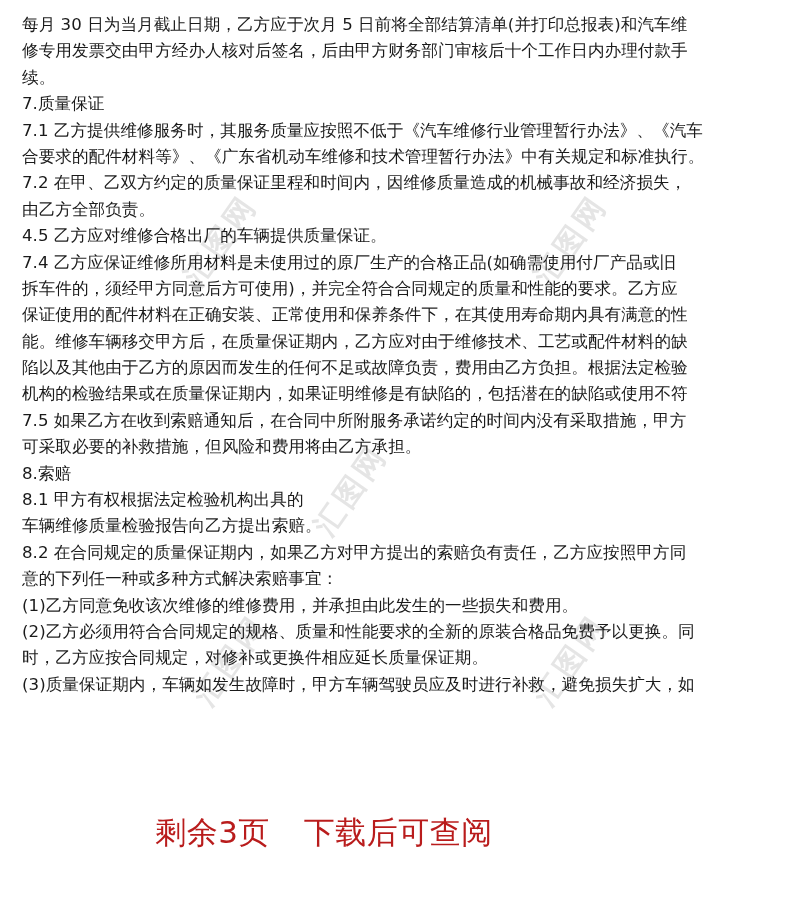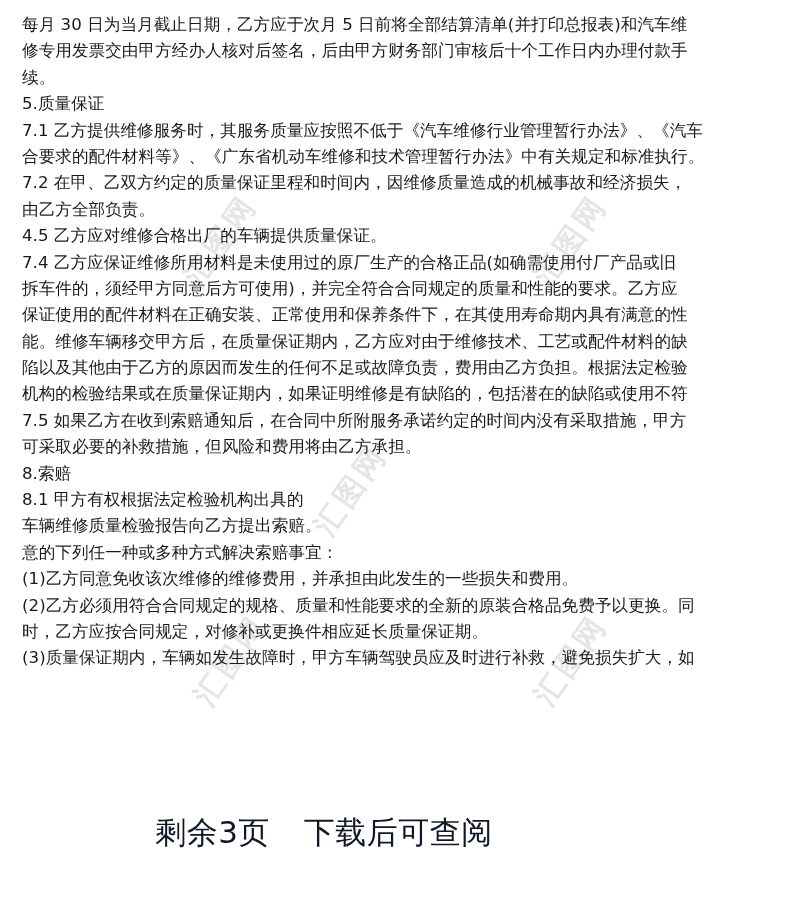--- a/index.html
+++ b/index.html
@@ -45,21 +45,21 @@
       letter-spacing: 4px;
       white-space: nowrap;
     }
     .footer {
       position: absolute;
       left: 0;
       top: 812px;
       width: 648px;
       text-align: center;
       font-size: 31px;
-      color: #0f172a;
+      color: #b91c1c;
       letter-spacing: 0.5px;
     }
     .footer .gap {
       display: inline-block;
       width: 34px;
     }
   </style>
 </head>
 <body>
 
@@ -68,37 +68,38 @@
   <div class="watermark" style="left:170px; top:220px;">汇图网</div>
   <div class="watermark" style="left:520px; top:220px;">汇图网</div>
   <div class="watermark" style="left:300px; top:470px;">汇图网</div>
   <div class="watermark" style="left:520px; top:640px;">汇图网</div>
   <div class="watermark" style="left:180px; top:640px;">汇图网</div>
 
   <div class="content">
     <div class="line">每月 30 日为当月截止日期，乙方应于次月 5 日前将全部结算清单(并打印总报表)和汽车维</div>
     <div class="line">修专用发票交由甲方经办人核对后签名，后由甲方财务部门审核后十个工作日内办理付款手</div>
     <div class="line">续。</div>
-    <div class="line">5.质量保证</div>
+    <div class="line">7.质量保证</div>
     <div class="line">7.1  乙方提供维修服务时，其服务质量应按照不低于《汽车维修行业管理暂行办法》、《汽车</div>
     <div class="line">合要求的配件材料等》、《广东省机动车维修和技术管理暂行办法》中有关规定和标准执行。</div>
     <div class="line">7.2  在甲、乙双方约定的质量保证里程和时间内，因维修质量造成的机械事故和经济损失，</div>
     <div class="line">由乙方全部负责。</div>
     <div class="line">4.5  乙方应对维修合格出厂的车辆提供质量保证。</div>
     <div class="line">7.4  乙方应保证维修所用材料是未使用过的原厂生产的合格正品(如确需使用付厂产品或旧</div>
     <div class="line">拆车件的，须经甲方同意后方可使用)，并完全符合合同规定的质量和性能的要求。乙方应</div>
     <div class="line">保证使用的配件材料在正确安装、正常使用和保养条件下，在其使用寿命期内具有满意的性</div>
     <div class="line">能。维修车辆移交甲方后，在质量保证期内，乙方应对由于维修技术、工艺或配件材料的缺</div>
     <div class="line">陷以及其他由于乙方的原因而发生的任何不足或故障负责，费用由乙方负担。根据法定检验</div>
     <div class="line">机构的检验结果或在质量保证期内，如果证明维修是有缺陷的，包括潜在的缺陷或使用不符</div>
     <div class="line">7.5  如果乙方在收到索赔通知后，在合同中所附服务承诺约定的时间内没有采取措施，甲方</div>
     <div class="line">可采取必要的补救措施，但风险和费用将由乙方承担。</div>
     <div class="line">8.索赔</div>
     <div class="line">8.1  甲方有权根据法定检验机构出具的</div>
     <div class="line">车辆维修质量检验报告向乙方提出索赔。</div>
+    <div class="line">8.2  在合同规定的质量保证期内，如果乙方对甲方提出的索赔负有责任，乙方应按照甲方同</div>
     <div class="line">意的下列任一种或多种方式解决索赔事宜：</div>
     <div class="line">(1)乙方同意免收该次维修的维修费用，并承担由此发生的一些损失和费用。</div>
     <div class="line">(2)乙方必须用符合合同规定的规格、质量和性能要求的全新的原装合格品免费予以更换。同</div>
     <div class="line">时，乙方应按合同规定，对修补或更换件相应延长质量保证期。</div>
     <div class="line">(3)质量保证期内，车辆如发生故障时，甲方车辆驾驶员应及时进行补救，避免损失扩大，如</div>
   </div>
 
   <div class="footer">
     <span>剩余3页</span><span class="gap"></span><span>下载后可查阅</span>
   </div>

